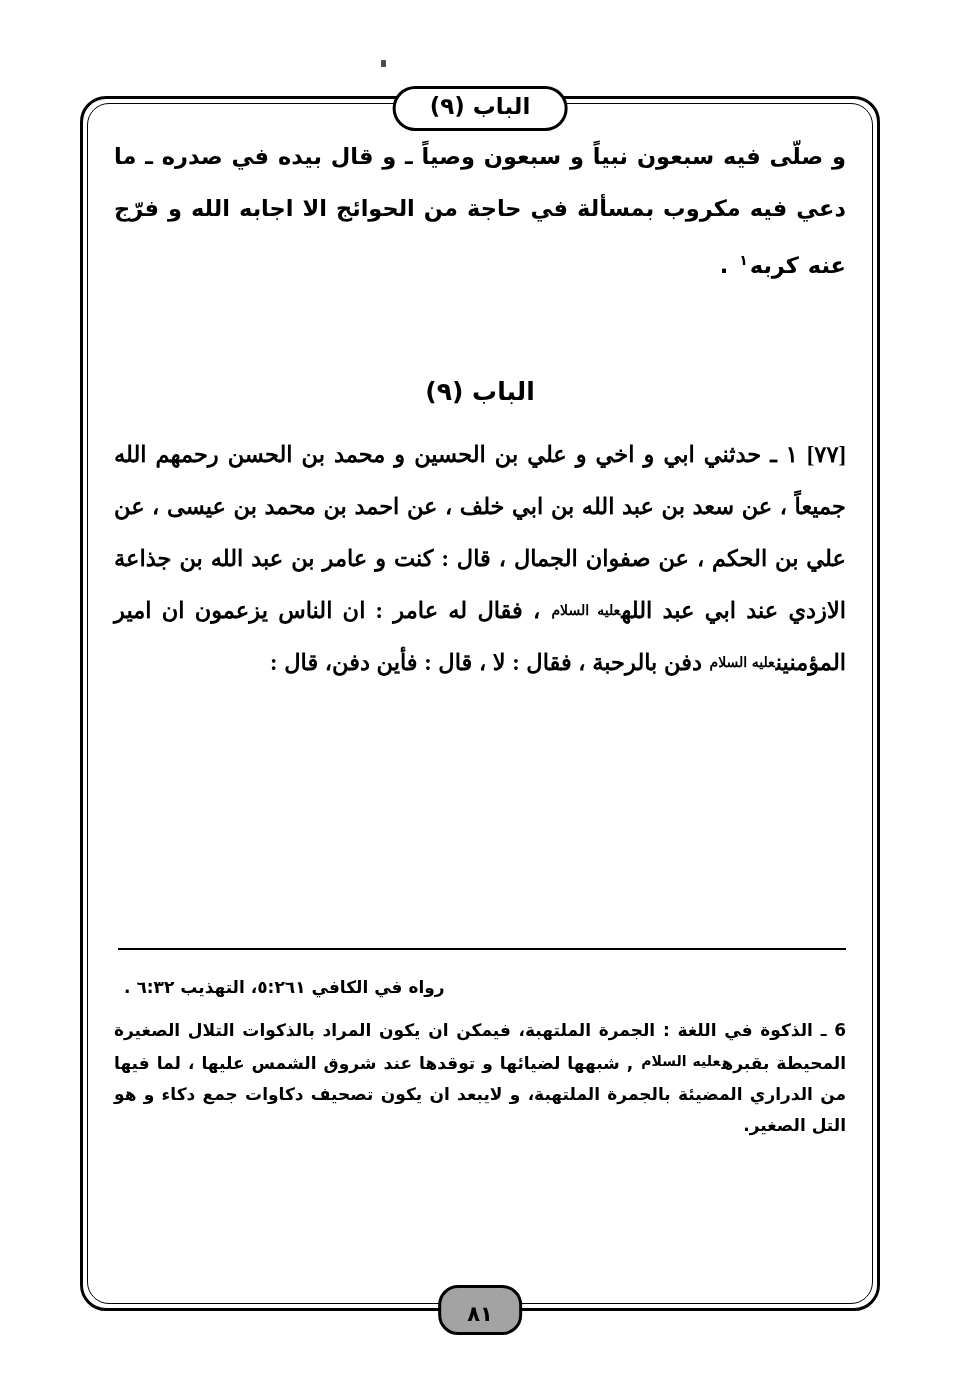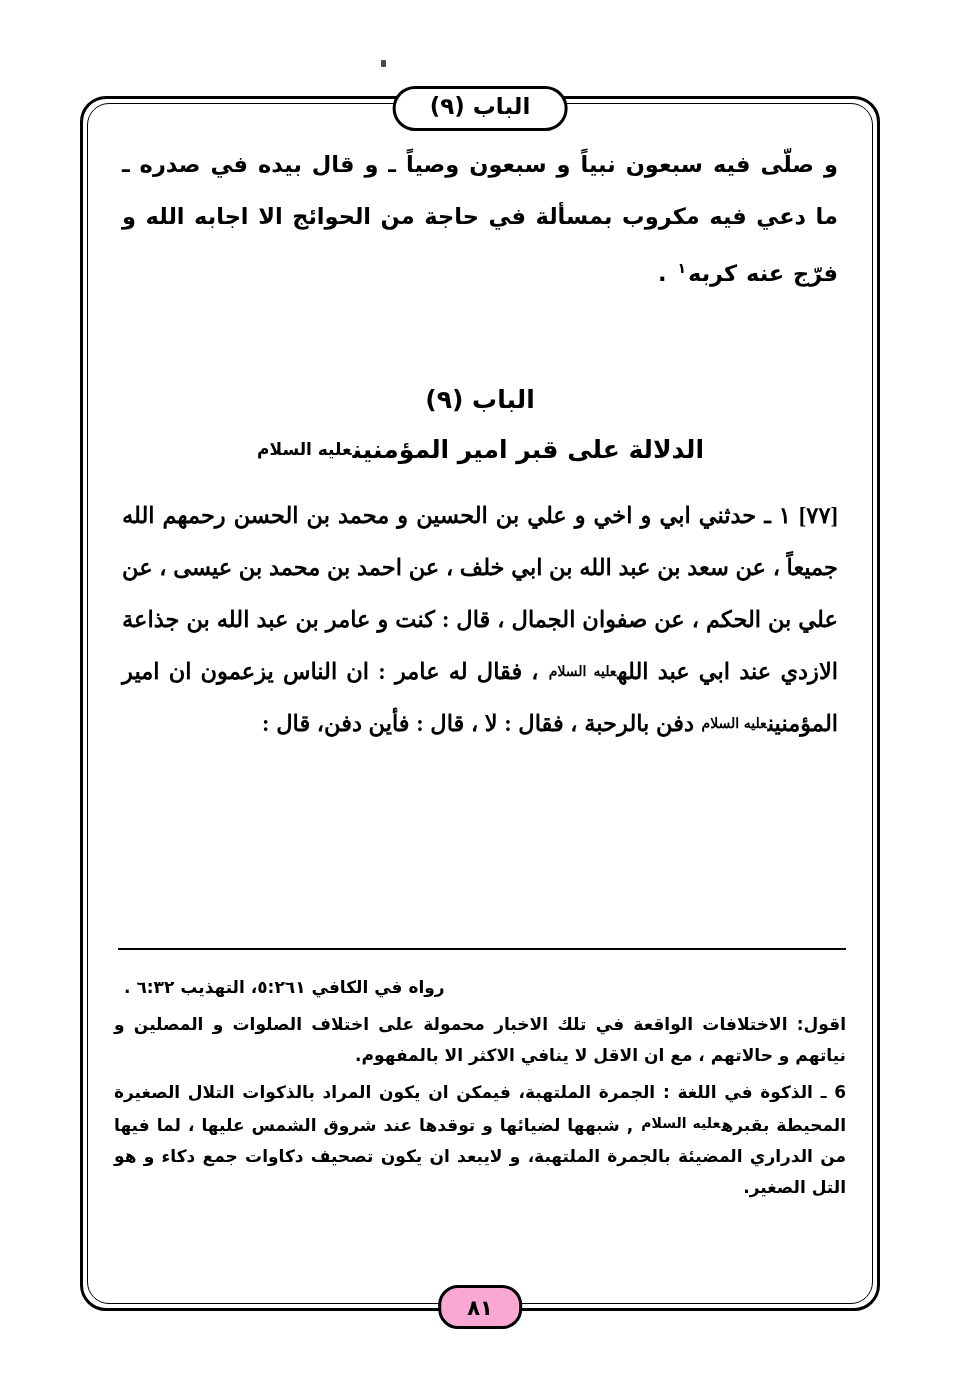--- a/index.html
+++ b/index.html
@@ -69,24 +69,24 @@
     white-space: nowrap;
   }
 
   
   .footer-badge {
     position: absolute;
     left: 50%;
     top: 1285px;
     transform: translateX(-50%);
     z-index: 5;
-    background: #f9a8d4;
+    background: #a3a3a3;
     border: 3.5px solid #000;
     border-radius: 20px;
-    padding: 9px 26px 6px 26px;
+    padding: 15px 26px 6px 26px;
     font-size: 21px;
     font-weight: bold;
     line-height: 1.1;
     white-space: nowrap;
   }
 
   
   .content {
     position: absolute;
     left: 100px;
@@ -98,21 +98,21 @@
   }
 
   .body-text {
     font-size: 22.5px;
     line-height: 52px;
     text-align: justify;
     text-justify: inter-word;
     font-weight: 600;
     word-spacing: 1px;
   }
-  .body-text p { margin: 8px; }
+  .body-text p { margin: 0; }
 
   .para-top { margin-bottom: 0; }
 
   
   .chapter-heading {
     text-align: center;
     margin-top: 78px;
     margin-bottom: 10px;
   }
   .chapter-heading .ch-num {
@@ -193,39 +193,37 @@
 </div>
 
 <div class="content">
 
   <div class="body-text para-top">
     <p><span>و صلّى فيه سبعون نبياً و سبعون وصياً ـ و قال بيده في صدره ـ ما دعي فيه مكروب بمسألة في حاجة من الحوائج الا اجابه الله و فرّج عنه كربه</span><span class="fn-ref">١</span> <span>.</span></p>
   </div>
 
   <div class="chapter-heading">
     <div class="ch-num">الباب (٩)</div>
-    <div class="ch-title"><span>الدلالة على قبر امير المؤمنين</span><span class="honorific">عليه السلام</span></div>
   </div>
 
   <div class="body-text hadith-block">
     <p><span>[٧٧]</span> <span>١</span> <span>ـ</span> <span>حدثني ابي و اخي و علي بن الحسين و محمد بن الحسن رحمهم الله جميعاً ، عن سعد بن عبد الله بن ابي خلف ، عن احمد بن محمد بن عيسى ، عن علي بن الحكم ، عن صفوان الجمال ، قال : كنت و عامر بن عبد الله بن جذاعة الازدي عند ابي عبد الله</span><span class="honorific-sm">عليه السلام</span> <span>، فقال له عامر : ان الناس يزعمون ان امير المؤمنين</span><span class="honorific-sm">عليه السلام</span> <span>دفن بالرحبة ، فقال : لا ، قال : فأين دفن، قال :</span></p>
   </div>
 
   <div class="footnote-rule"></div>
 
   <div class="footnotes">
 
 
     <div class="fn-gap-sm"></div>
 
     <p class="fn-center-right"><span>رواه في الكافي ٥:٢٦١، التهذيب ٦:٣٢ .</span></p>
 
     <div class="fn-gap-sm"></div>
 
-    <p class="fn-just"><span>اقول: الاختلافات الواقعة في تلك الاخبار محمولة على اختلاف الصلوات و المصلين و نياتهم و حالاتهم ، مع ان الاقل لا ينافي الاكثر الا بالمفهوم.</span></p>
 
     <div class="fn-gap-sm"></div>
 
     <p class="fn-just"><span>6 ـ</span> <span>الذكوة في اللغة : الجمرة الملتهبة، فيمكن ان يكون المراد بالذكوات التلال الصغيرة المحيطة بقبره</span><span class="honorific-sm">عليه السلام</span> <span>, شبهها لضيائها و توقدها عند شروق الشمس عليها ، لما فيها من الدراري المضيئة بالجمرة الملتهبة، و لايبعد ان يكون تصحيف دكاوات جمع دكاء و هو التل الصغير.</span></p>
 
   </div>
 
 </div>
 
 </body></html>

